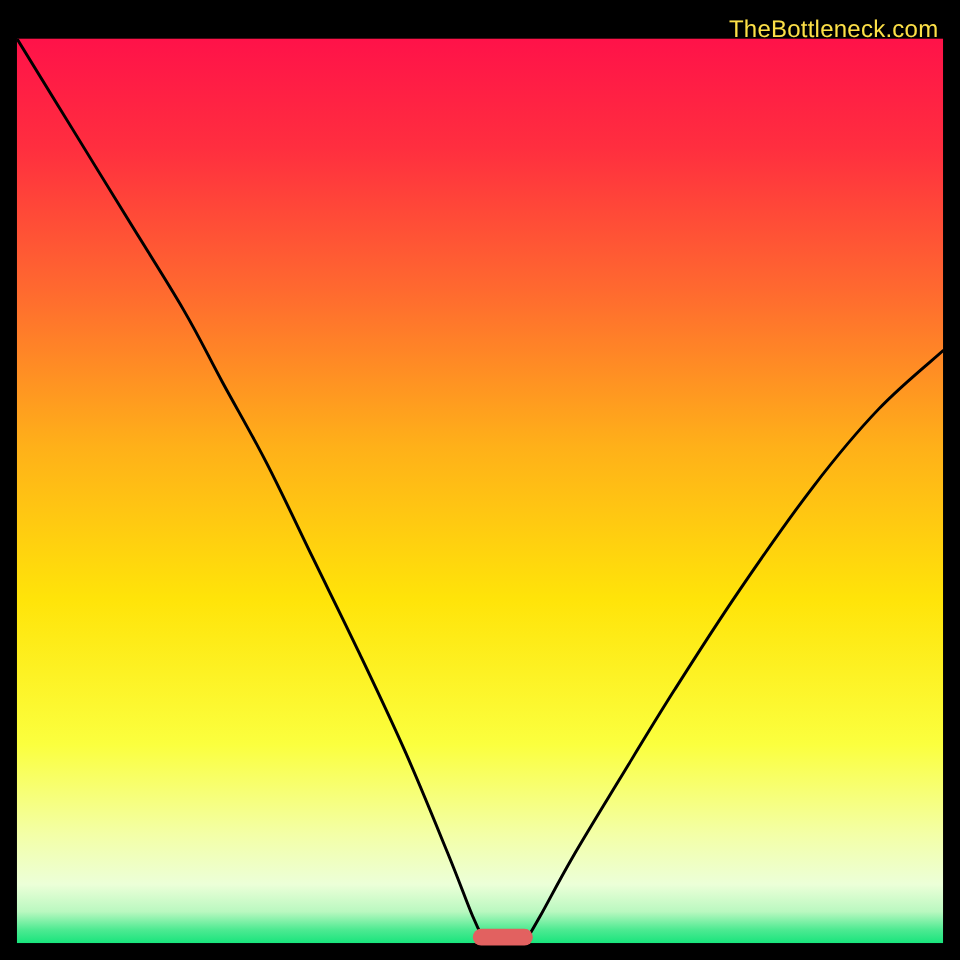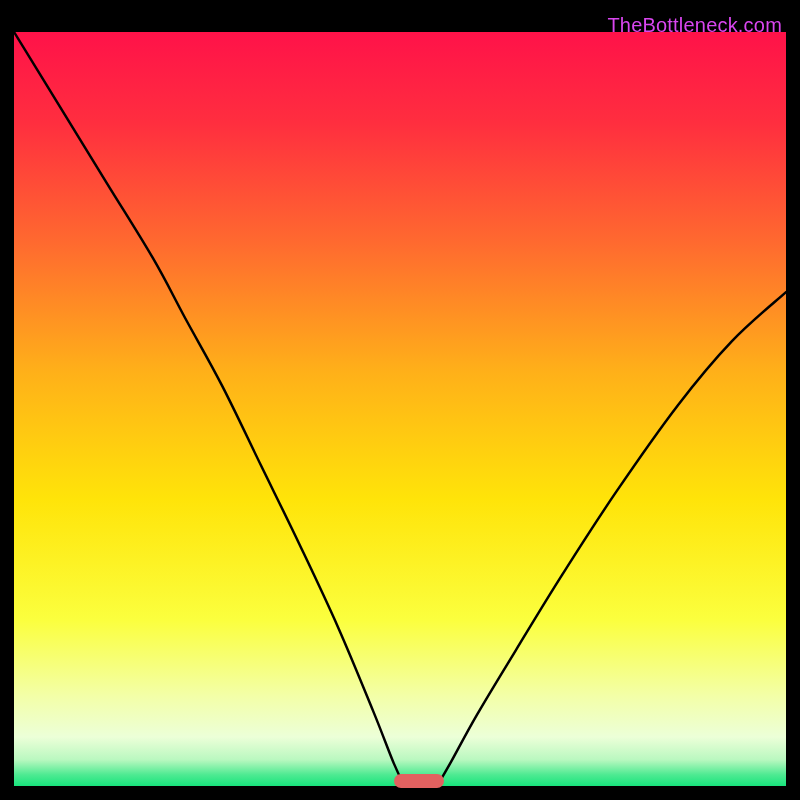--- a/index.html
+++ b/index.html
@@ -43,21 +43,21 @@
     position: absolute;
     background: #e26160;
     border-radius: 8px;
   }
   .watermark {
     position: absolute;
     top: 0;
     right: 4px;
     font-family: Arial, Helvetica, sans-serif;
     font-size: 20px;
-    color: #d946ef;
+    color: #fde047;
     letter-spacing: 0.2px;
   }
 </style>
 </head>
 <body>
 
 <div class="frame">
   <div class="watermark">TheBottleneck.com</div>
 
   <div class="plot-area">

